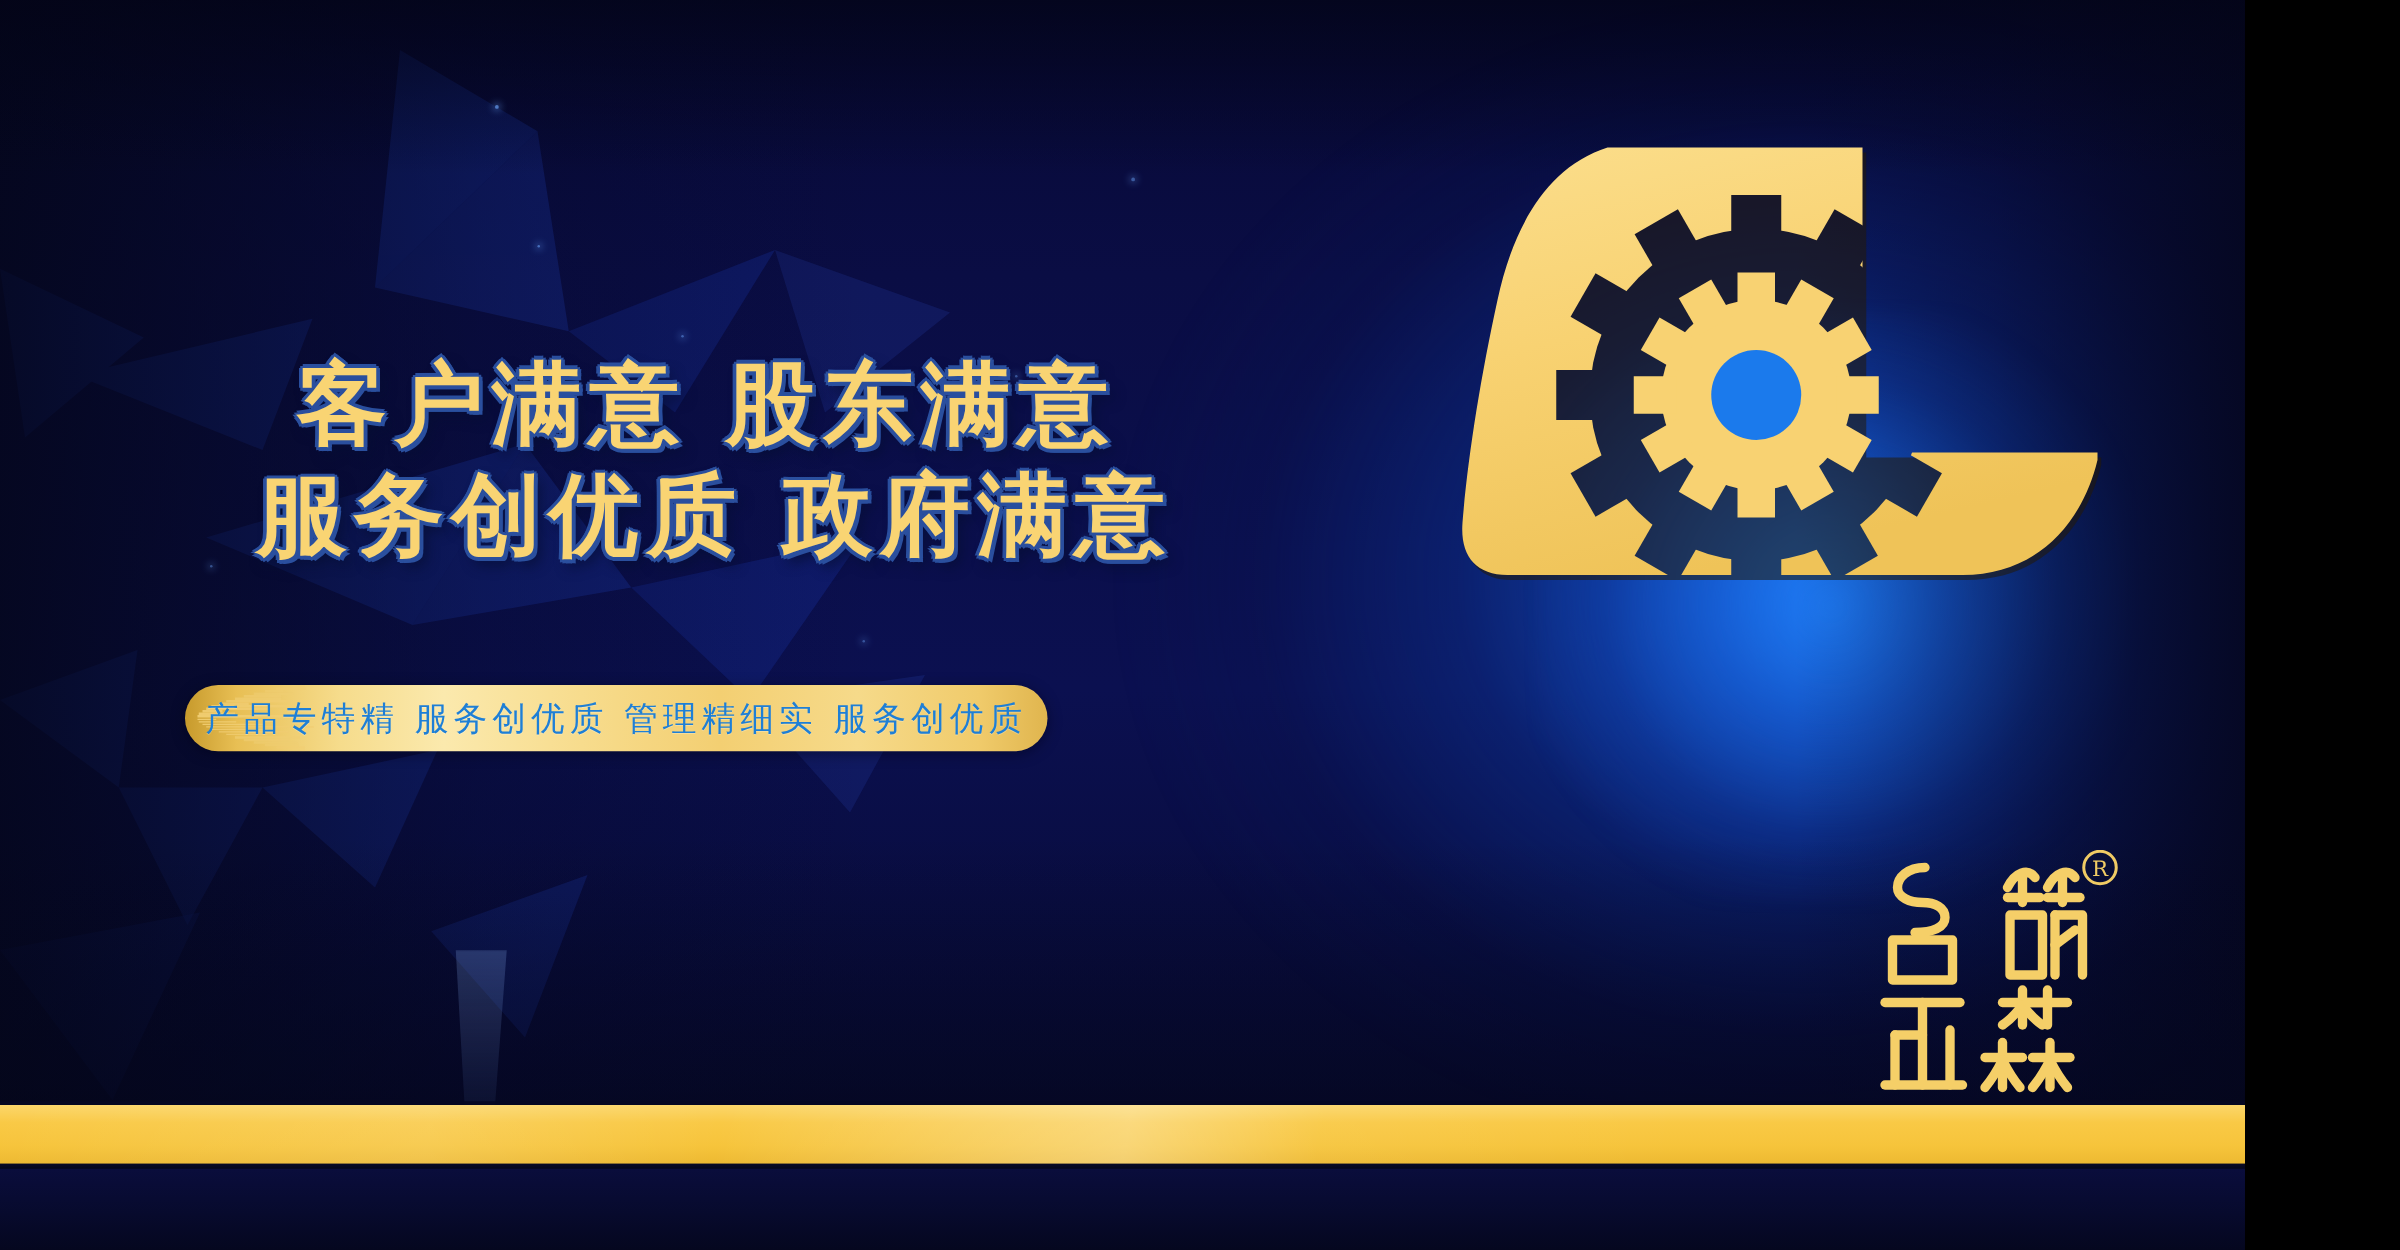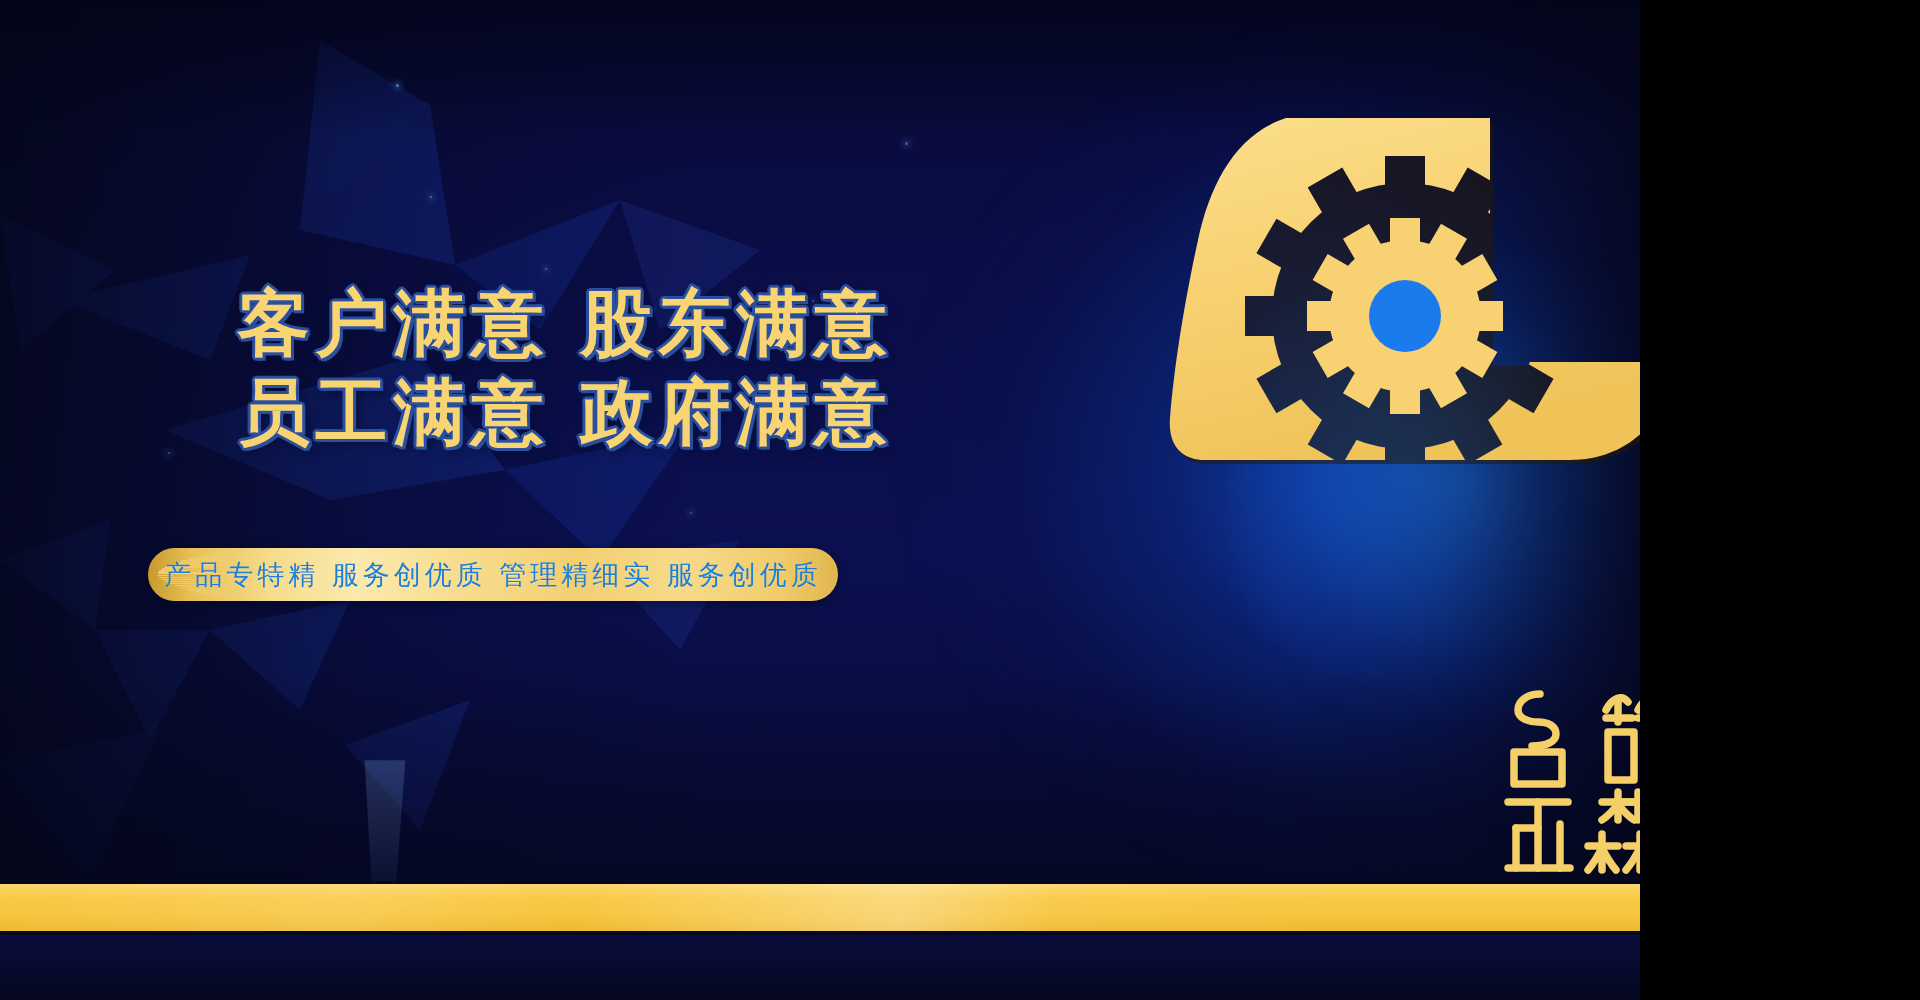--- a/index.html
+++ b/index.html
@@ -2,25 +2,24 @@
 <html lang="zh"><head>
 <meta charset="utf-8">
 <title>Corporate Banner</title>
 <style>
   html,body{margin:0;padding:0;background:#000;}
   body{
     font-family:"DejaVu Sans","Liberation Sans",sans-serif;
   }
   #stage{
     position:relative;
-    width:1620px;
+    width:1796px;
     height:1000px;
     overflow:hidden;
     background:#070a33;
-    padding-left:20px;
   }
 
   
   .bg-base{
     position:absolute; inset:0;
     background:
       linear-gradient(180deg,#070936 0%,#0a0d44 22%,#0b1050 55%,#070a35 88%,#05071f 100%);
   }
   .bg-glow-main{
     position:absolute;
@@ -267,21 +266,21 @@
   <div class="sparkle" style="left:812px;top:300px;width:2px;height:2px;opacity:.5;"></div>
   <div class="sparkle" style="left:868px;top:432px;width:3px;height:3px;opacity:.55;"></div>
   <div class="sparkle" style="left:690px;top:512px;width:2px;height:2px;opacity:.45;"></div>
   <div class="sparkle" style="left:168px;top:452px;width:2px;height:2px;opacity:.45;"></div>
   <div class="sparkle" style="left:905px;top:142px;width:3px;height:3px;opacity:.5;"></div>
 
   <div class="beam"></div>
 
   <div class="slogan">
     <span class="line">客户满意  股东满意</span>
-    <span class="line">员工满意  政府满意</span>
+    <span class="line">服务创优质  政府满意</span>
   </div>
 
   <div class="pill-wrap">
     <div class="pill"></div>
     <div class="pill-fade-left" id="tornEdge">
         <i style="top: 0px; height: 1.73846px; left: 94px; width: 14px; opacity: 0.35;"></i>
         <i style="top: 2.03846px; height: 1.73846px; left: 84.976px; width: 23.9346px; opacity: 0.43;"></i>
         <i style="top: 4.07692px; height: 1.73846px; left: 76.0943px; width: 15.2237px; opacity: 0.5;"></i>
         <i style="top: 6.11538px; height: 1.73846px; left: 67.495px; width: 31.6726px; opacity: 0.57;"></i>
         <i style="top: 8.15385px; height: 1.73846px; left: 59.3137px; width: 29.4841px; opacity: 0.64;"></i>

